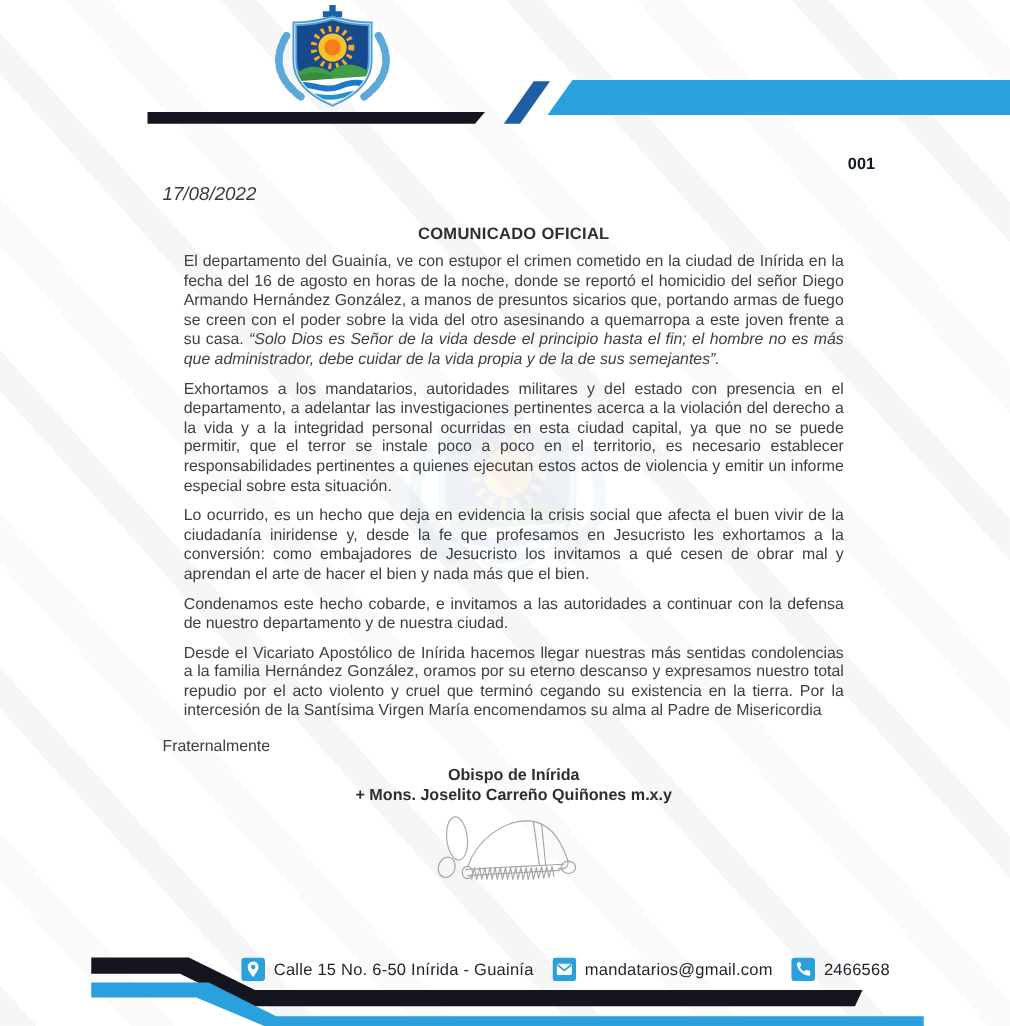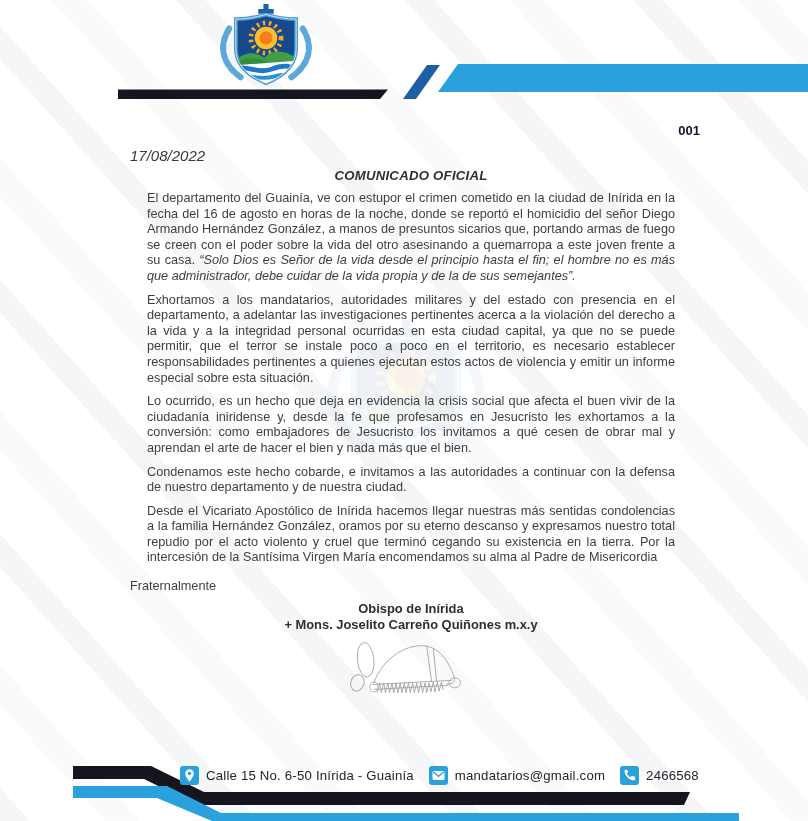--- a/index.html
+++ b/index.html
@@ -17,29 +17,29 @@
         rgba(190,193,200,0.08) 78px 104px,
         rgba(255,255,255,0) 104px 170px);
   }
   svg.deco{position:absolute;inset:0;z-index:1;pointer-events:none;}
   .logo{position:absolute;left:200px;top:3px;width:132px;height:87px;z-index:2;}
   .wm{position:absolute;left:292px;top:318px;width:228px;height:150px;opacity:.065;z-index:0;}
 
   .col{position:absolute;left:130px;top:123px;width:562px;z-index:3;}
   .folio{text-align:right;font-weight:bold;font-size:13px;color:#0f172a;margin-right:-8px;}
   .date{margin-top:9px;font-style:italic;font-size:15px;color:#3a3a3e;}
-  .title{margin-top:4px;text-align:center;font-weight:bold;font-size:13.2px;letter-spacing:.25px;color:#2f2f33;font-style:italic;}
+  .title{margin-top:15px;text-align:center;font-weight:bold;font-size:13.2px;letter-spacing:.25px;color:#2f2f33;}
   .body p{margin:8px 17px 0;text-align:justify;font-size:12.7px;line-height:15.6px;}
   .quote{font-style:italic;}
   .salutation{margin-top:13px;font-size:12.7px;}
   .signer{margin-top:8px;text-align:center;font-weight:bold;font-size:12.9px;line-height:16px;color:#2e2e32;}
   .sig{display:block;margin:2px auto 0;width:168px;height:66px;}
 
   .footerbar{
-    position:absolute;left:180px;top:764px;height:22px;z-index:4;
+    position:absolute;left:193px;top:764px;height:22px;z-index:4;
     display:flex;align-items:center;gap:15px;
   }
   .fitem{display:flex;align-items:center;gap:7px;}
   .fitem .ic{width:19px;height:19px;flex:0 0 auto;}
   .fitem .lbl{font-size:13.2px;color:#24242e;letter-spacing:.2px;}
 </style>
 </head>
 <body>
 
 <div class="page">

